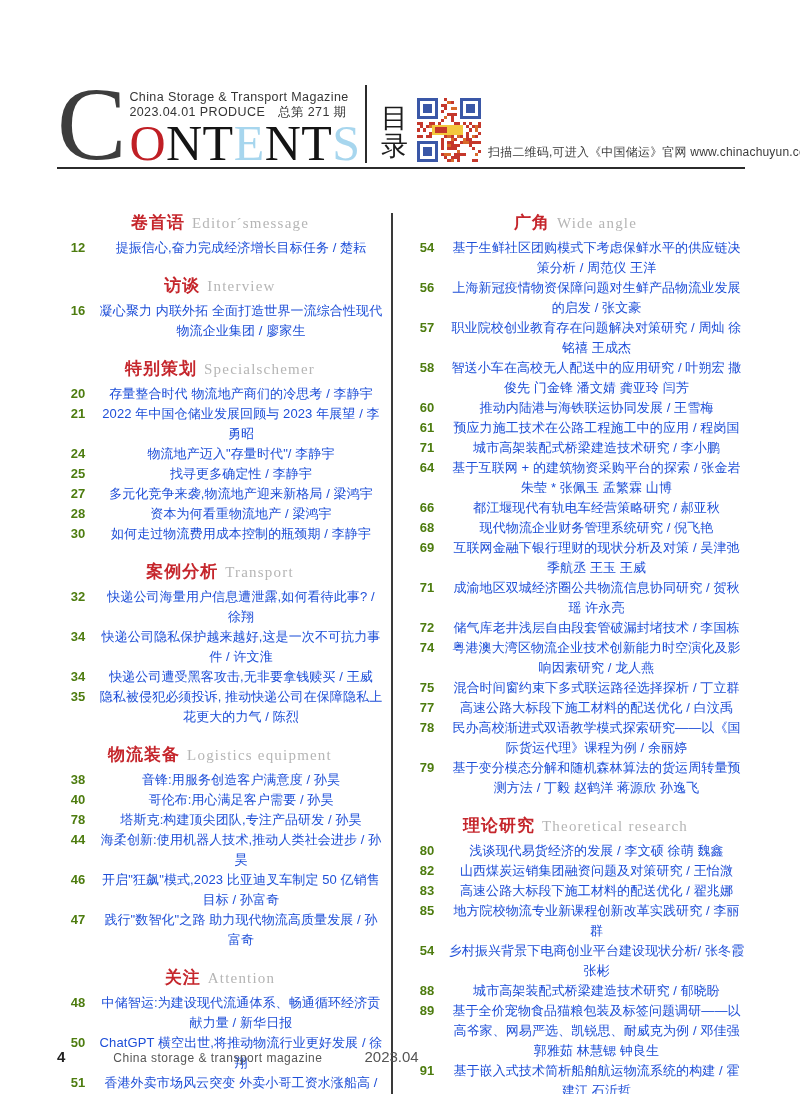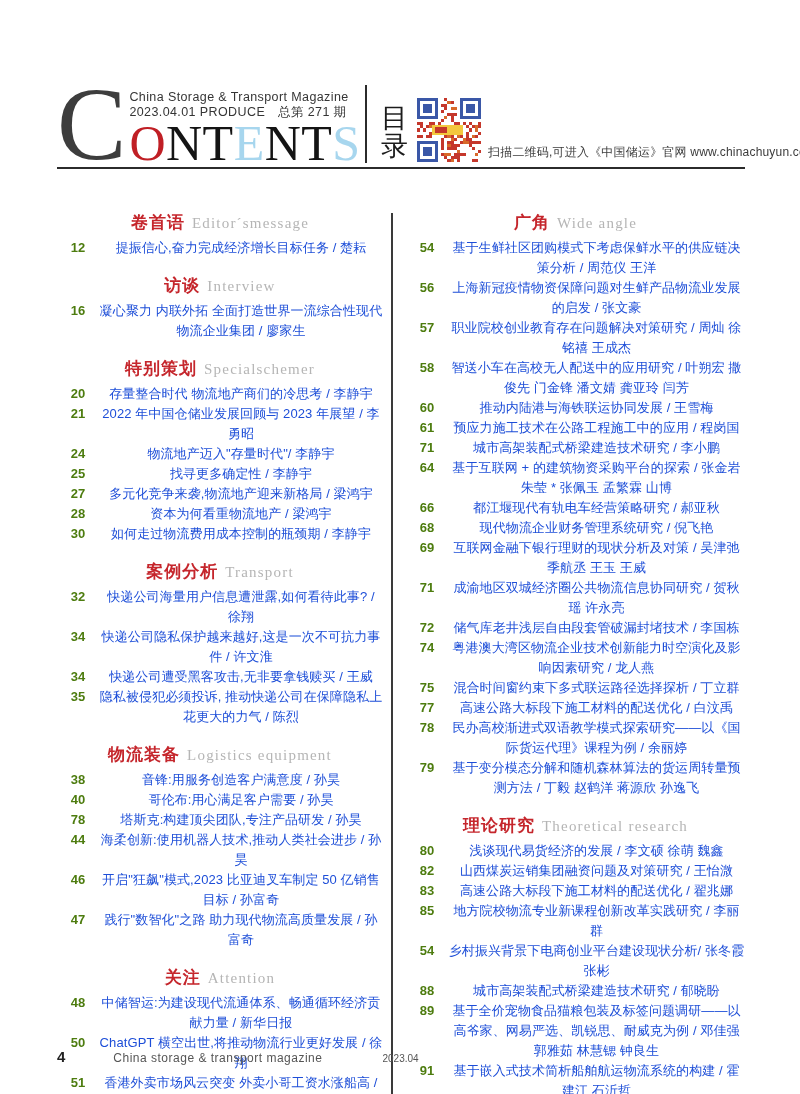--- a/index.html
+++ b/index.html
@@ -78,21 +78,21 @@
   ul.items li{display:flex;line-height:20px;font-size:13px;}
   .pg{flex:0 0 42px;font-weight:bold;color:#4d7c0f;font-size:13px;}
   .tt{flex:1;color:#1d4ed8;letter-spacing:0.1px;}
   
   .page-footer{
     position:absolute;left:57px;top:1048px;right:55px;
     display:flex;align-items:baseline;
   }
   .footer-pageno{font-size:15px;font-weight:bold;color:#222;}
   .footer-mag{font-size:12px;color:#555;margin-left:48px;letter-spacing:0.5px;}
-  .footer-issue{font-size:10px;color:#555;margin-left:60px;}
+  .footer-issue{font-size:15px;color:#555;margin-left:42px;}
 </style>
 </head>
 <body>
 
 <div class="page">
 
   <header class="mast-header">
     <div class="masthead">
       <span class="big-c">C</span>
       <div class="mast-right">

